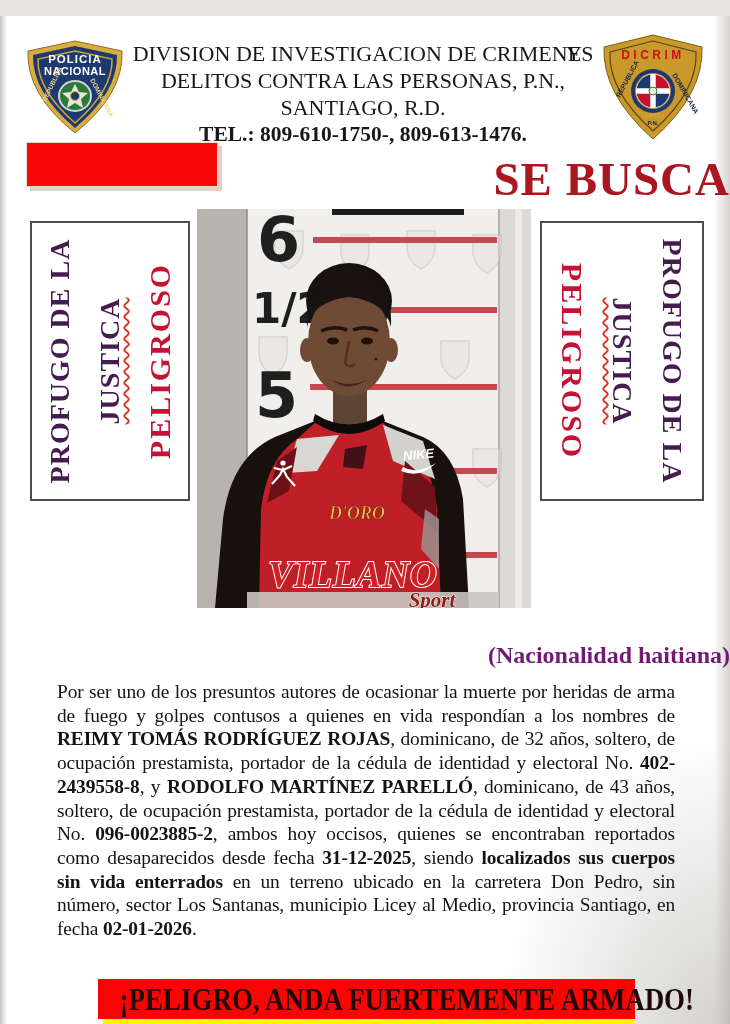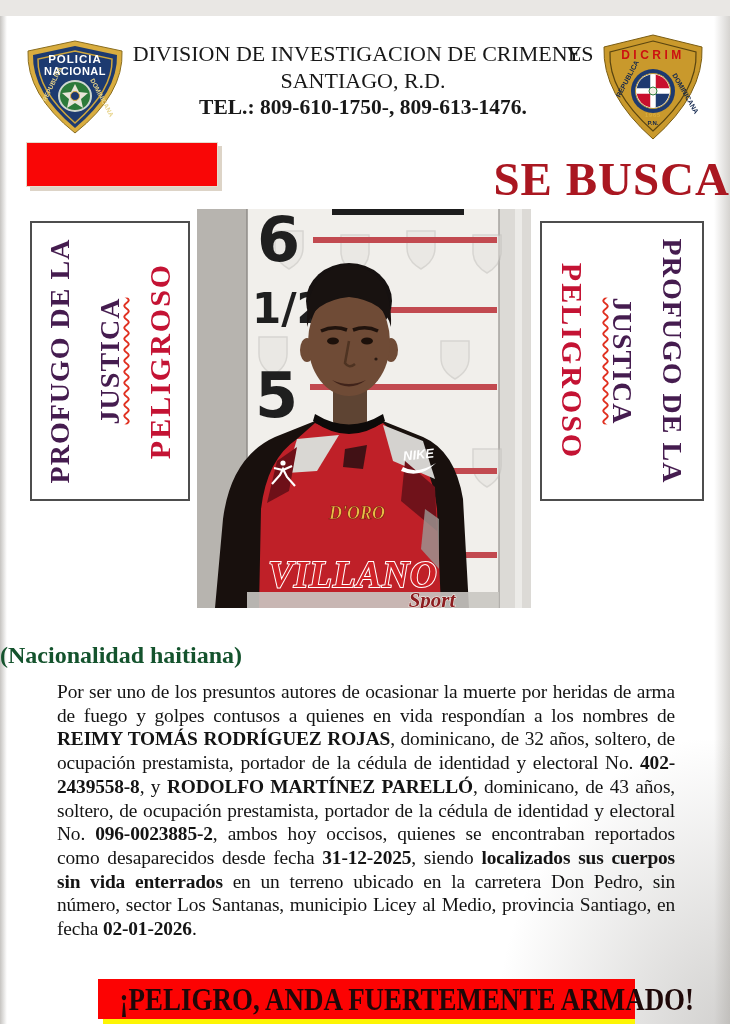--- a/index.html
+++ b/index.html
@@ -40,22 +40,22 @@
   .rot-cw{transform:translate(-50%,-50%) rotate(90deg);}
   .vline{font-weight:bold;font-size:28px;letter-spacing:1px;white-space:nowrap;line-height:48px;}
   .vline.crimson{font-size:30px;letter-spacing:2px;}
   .vline.squiggle{text-decoration:underline wavy var(--squiggle-red,#e03020);text-decoration-thickness:2px;text-underline-offset:4px;}
 
   .mugshot{position:absolute;left:197px;top:193px;width:334px;height:399px;}
   .mugshot svg{display:block;width:100%;height:100%;}
 
   .suspect-name{position:absolute;left:0;right:0;top:596px;text-align:center;
     font-size:26px;font-weight:bold;color:var(--name-red,#e41712);white-space:nowrap;}
-  .suspect-nationality{position:absolute;left:0;right:0;top:626px;text-align:left;
-    font-size:24px;font-weight:bold;color:#14532d;}
+  .suspect-nationality{position:absolute;left:0;right:0;top:626px;text-align:right;
+    font-size:24px;font-weight:bold;color:#701a75;}
 
   .body-text{position:absolute;left:57px;width:618px;top:664px;margin:0;
     font-size:19.4px;line-height:23.7px;letter-spacing:-0.15px;
     text-align:justify;color:#141414;}
   .body-text b{font-weight:bold;}
 
   .warning-banner{position:absolute;left:98px;top:963px;width:537px;height:40px;
     background:var(--banner-red,#fc0303);display:flex;align-items:center;justify-content:flex-start;}
   .warning-text{font-weight:bold;font-size:29px;color:#1f0808;white-space:nowrap;
     transform:scale(0.93,1.08);letter-spacing:0;}
@@ -85,20 +85,21 @@
       <text x="24" y="64" font-size="6.5" font-weight="bold" fill="#e8d48a" transform="rotate(-64 24 64)" font-family="Liberation Sans, sans-serif">REPUBLICA</text>
       <text x="68" y="42" font-size="6.5" font-weight="bold" fill="#e8d48a" transform="rotate(62 68 42)" font-family="Liberation Sans, sans-serif">DOMINICANA</text>
     </svg>
   </div>
 
   <div class="header-text">
     <div class="h-line1-wrap">
       <span>DIVISION DE INVESTIGACION DE CRIMENES</span>
       <span class="h-conj">Y</span>
     </div>
+    <div class="h-line">DELITOS CONTRA LAS PERSONAS, P.N.,</div>
     <div class="h-line">SANTIAGO, R.D.</div>
     <div class="h-phone">TEL.: 809-610-1750-, 809-613-1476.</div>
   </div>
 
   <div class="badge badge-right">
     <svg viewBox="0 0 110 110">
       <defs>
         <clipPath id="flagClip">
             <circle cx="55" cy="59" r="16.5"></circle>
           </clipPath>

